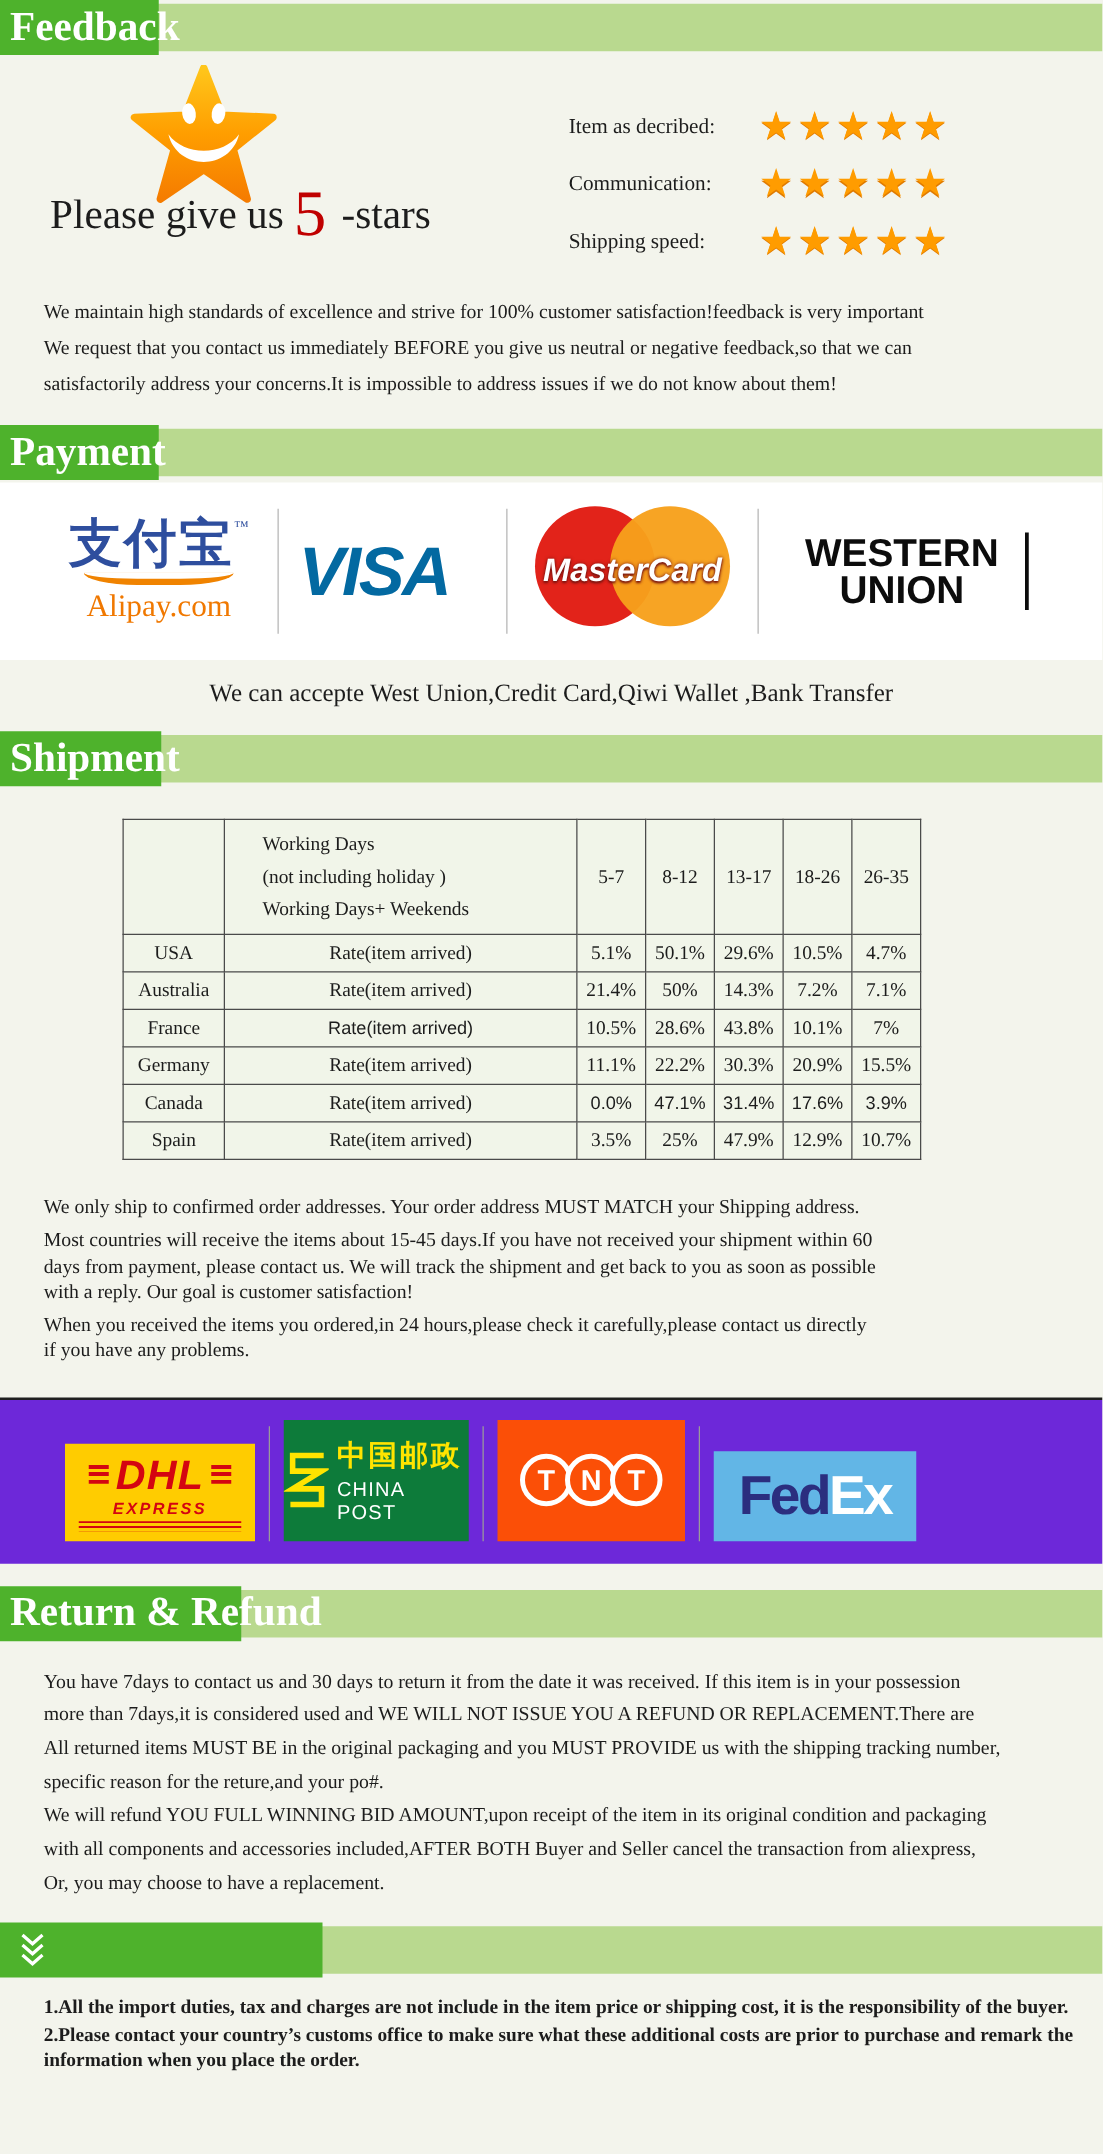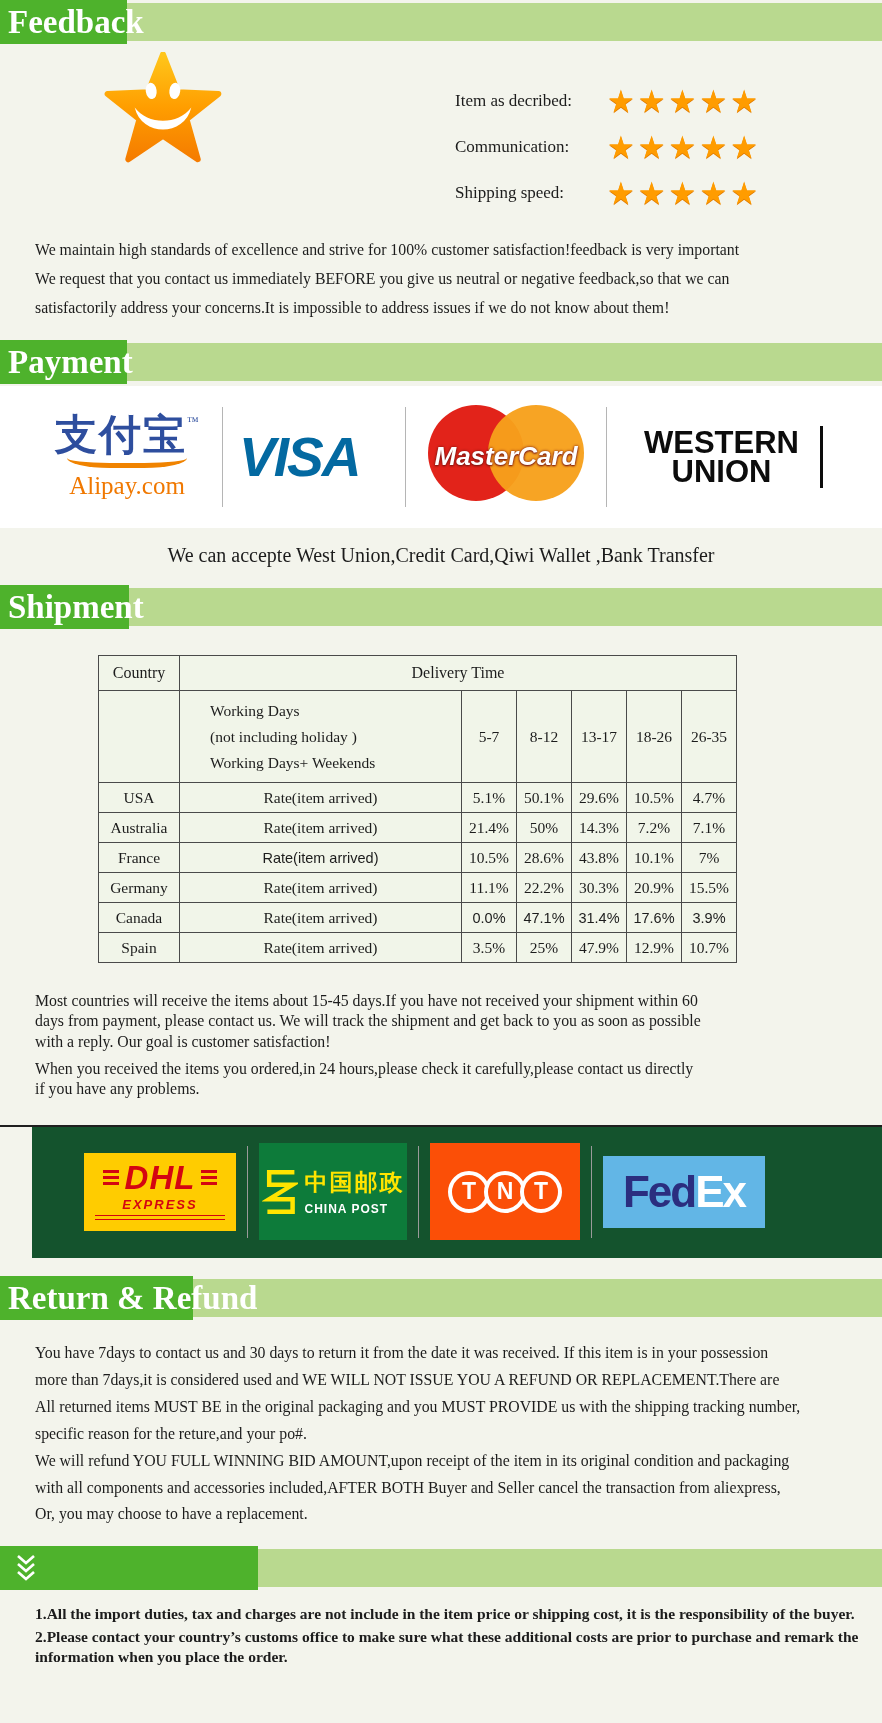--- a/index.html
+++ b/index.html
@@ -75,31 +75,31 @@
   td.wdays { text-align:left !important; padding-left:30px !important; line-height:1.65; font-size:15.5px; }
   tr.drow td { height:30px; }
   .font-sans { font-family:"Liberation Sans","DejaVu Sans",sans-serif; font-size:14.5px !important; }
 
   .ship-paras { margin:28px 0 0 35px; font-size:15.8px; line-height:1.28; }
   .ship-paras .para { margin-bottom:7px; }
 
   .rule { border:none; border-top:2px solid #1f1f1f; margin:26px 0 0; }
 
   
-  .courier-strip { background:#14532d; padding:16px 0 18px 52px; display:flex; align-items:center;margin-left:32px; }
+  .courier-strip { background:#6d28d9; padding:16px 0 18px 52px; display:flex; align-items:flex-end; }
   .cline { width:1px; height:92px; background:#9a9a9a; margin:0 11px; flex:none; }
   .dhl { width:152px; height:78px; background:#ffcc00; display:flex; flex-direction:column; justify-content:center; align-items:center; }
   .dhl .row1 { display:flex; align-items:center; gap:6px; }
   .dhl .dashes { width:16px; height:15px; background:repeating-linear-gradient(180deg,#d40511 0 3px,transparent 3px 6px); }
   .dhl .word { font-family:"Liberation Sans","DejaVu Sans",sans-serif; font-weight:bold; font-style:italic; font-size:33px; color:#d40511; letter-spacing:1px; line-height:1; }
   .dhl .express { font-family:"Liberation Sans","DejaVu Sans",sans-serif; font-style:italic; font-weight:bold; font-size:13px; color:#d40511; letter-spacing:2px; margin-top:3px; }
   .dhl .lines { width:130px; height:8px; margin-top:3px; background:repeating-linear-gradient(180deg,#d40511 0 1.5px,transparent 1.5px 4px); }
   .cpost { width:148px; height:97px; background:#0d7b3a; display:flex; align-items:center; justify-content:center; gap:7px; }
   .cpost .cn { font-size:23px; font-weight:bold; color:#ffe400; letter-spacing:2px; font-family:"DejaVu Sans",sans-serif; }
-  .cpost .en { font-size:12px; color:#fff; letter-spacing:1px; font-family:"Liberation Sans","DejaVu Sans",sans-serif; margin-top:4px;font-weight:bold; }
+  .cpost .en { font-size:16px; color:#fff; letter-spacing:1px; font-family:"Liberation Sans","DejaVu Sans",sans-serif; margin-top:4px; }
   .tnt { width:150px; height:97px; background:#fb4f07; display:flex; align-items:center; justify-content:center; }
   .tnt .ring { width:42px; height:42px; border:4px solid #fff; border-radius:50%; background:#fb4f07; color:#fff; font-family:"Liberation Sans","DejaVu Sans",sans-serif; font-weight:bold; font-size:23px; display:flex; align-items:center; justify-content:center; margin:0 -3px; }
   .fedex { width:162px; height:72px; background:#62b6e6; display:flex; align-items:center; justify-content:center; font-family:"Liberation Sans","DejaVu Sans",sans-serif; font-weight:bold; font-size:44px; letter-spacing:-2px; }
   .fedex .fed { color:#2b2e7f; }
   .fedex .ex { color:#ffffff; }
 
   
   .refund-text { margin:18px 0 0 35px; font-size:15.8px; line-height:1.7; }
   .tax-list { margin:12px 0 0 35px; font-size:15.5px; font-weight:bold; line-height:1.32; width:842; }
   .tax-item { margin-bottom:2px; }
@@ -128,20 +128,23 @@
           <stop offset="0" stop-color="#ffc61b"></stop>
           <stop offset="0.5" stop-color="#ff9e00"></stop>
           <stop offset="1" stop-color="#f57c00"></stop>
         </linearGradient>
       </defs>
       <path d="M50 2 L62.5 34 L97 35.5 L70 57 L79.5 91 L50 71 L20.5 91 L30 57 L3 35.5 L37.5 34 Z" fill="url(#starg)" stroke="url(#starg)" stroke-width="5" stroke-linejoin="round"></path>
       <ellipse cx="40" cy="33" rx="4.6" ry="7" fill="#fff" transform="rotate(-8 40 33)"></ellipse>
       <ellipse cx="60" cy="33" rx="4.6" ry="7" fill="#fff" transform="rotate(8 60 33)"></ellipse>
       <path d="M26 47 C37 62 63 62 74 47 C68 72 32 72 26 47 Z" fill="#fff"></path>
     </svg>
+    <div class="slogan">
+      <span>Please give us</span><span class="five">5</span> <span>-stars</span>
+    </div>
   </div>
   <div class="ratings">
     <div class="rating-row">
       <span class="rating-label">Item as decribed:</span>
       <span class="stars-box"><span class="star">★</span><span class="star">★</span><span class="star">★</span><span class="star">★</span><span class="star">★</span></span>
     </div>
     <div class="rating-row">
       <span class="rating-label">Communication:</span>
       <span class="stars-box"><span class="star">★</span><span class="star">★</span><span class="star">★</span><span class="star">★</span><span class="star">★</span></span>
     </div>
@@ -203,24 +206,20 @@
     <svg class="chev" width="24" height="30" viewBox="0 0 24 30">
       <path d="M4 3 L12 10 L20 3" fill="none" stroke="#fff" stroke-width="2.6"></path>
       <path d="M4 11 L12 18 L20 11" fill="none" stroke="#fff" stroke-width="2.6"></path>
       <path d="M4 19 L12 26 L20 19" fill="none" stroke="#fff" stroke-width="2.6"></path>
     </svg>
   </div>
 </div>
 
 <table class="ship">
   <tbody>
-      <tr class="hrow1">
-    <td class="col-country">Country</td>
-    <td colspan="6">Delivery Time</td>
-  </tr>
   <tr class="hrow2">
     <td class="col-country"></td>
     <td class="col-label wdays">
       <div>Working Days</div>
       <div>(not including holiday )</div>
       <div>Working Days+ Weekends</div>
     </td>
     <td class="col-d">5-7</td>
     <td class="col-d">8-12</td>
     <td class="col-d">13-17</td>
@@ -279,20 +278,23 @@
     <td>25%</td>
     <td>47.9%</td>
     <td>12.9%</td>
     <td>10.7%</td>
   </tr>
 </tbody>
   </table>
 
 <div class="ship-paras">
   <div class="para">
+    <div class="t-line">We only ship to confirmed order addresses. Your order address MUST MATCH your Shipping address.</div>
+  </div>
+  <div class="para">
     <div class="t-line">Most countries will receive the items about 15-45 days.If you have not received your shipment within 60</div>
     <div class="t-line">days from payment, please contact us. We will track the shipment and get back to you as soon as possible</div>
     <div class="t-line">with a reply. Our goal is customer satisfaction!</div>
   </div>
   <div class="para">
     <div class="t-line">When you received the items you ordered,in 24 hours,please check it carefully,please contact us directly</div>
     <div class="t-line">if you have any problems.</div>
   </div>
 </div>
 

